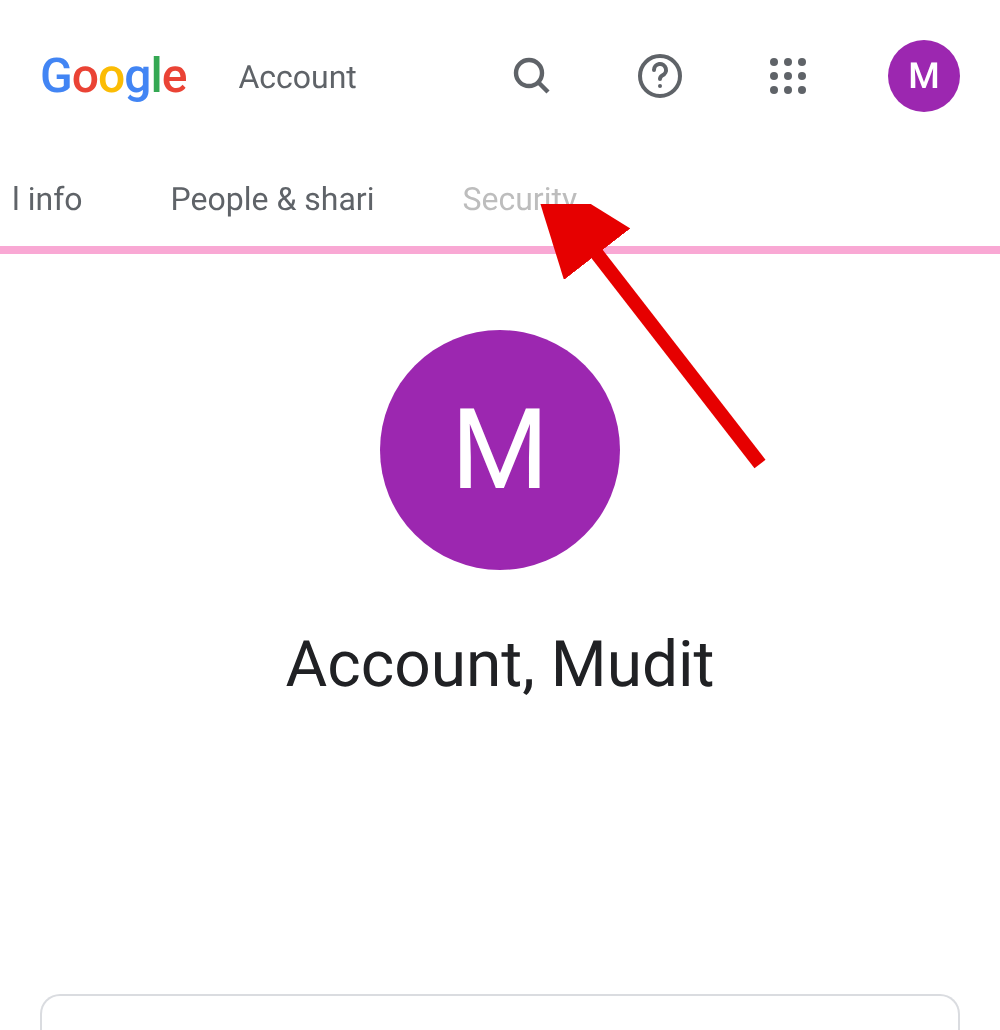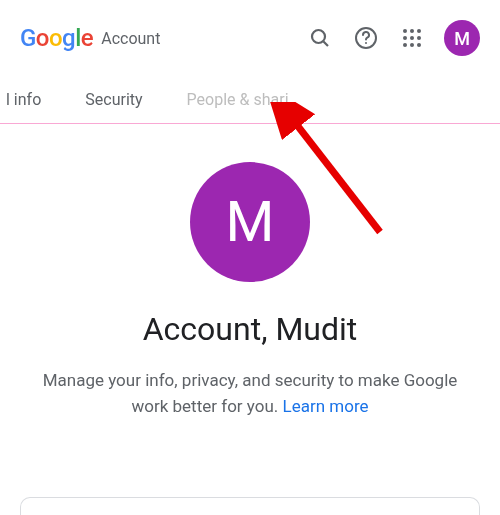--- a/index.html
+++ b/index.html
@@ -8,21 +8,21 @@
       height: 515px;
       font-family: 'Google Sans', Roboto, Arial, sans-serif;
       background: #fff;
       overflow: hidden;
       position: relative;
     }
     .header {
       display: flex;
       align-items: center;
       padding: 18px 20px;
-      gap: 6px;
+      gap: 24px;
     }
     .logo {
       font-size: 24px;
       font-weight: 500;
       letter-spacing: -0.5px;
     }
     .g-blue { color: #4285F4; }
     .g-red { color: #EA4335; }
     .g-yellow { color: #FBBC05; }
     .g-green { color: #34A853; }
@@ -52,21 +52,21 @@
       display: flex;
       align-items: center;
       justify-content: center;
       font-size: 18px;
       font-weight: 500;
       cursor: pointer;
       margin-left: 6px;
     }
     .tabs {
       display: flex;
-      border-bottom: 1px solid #f9a8d4;
+      border-bottom: 4px solid #f9a8d4;
       padding: 0;
       overflow: hidden;
       white-space: nowrap;
     }
     .tab {
       padding: 14px 22px;
       font-size: 16px;
       color: #5f6368;
       cursor: pointer;
       text-align: center;
@@ -159,30 +159,27 @@
       <circle cx="3" cy="17" r="2"></circle>
         <circle cx="10" cy="17" r="2"></circle>
         <circle cx="17" cy="17" r="2"></circle>
     </svg>
   </div>
   <div class="avatar-small">M</div>
 </div>
 
 <div class="tabs">
   <div class="tab">l info</div>
+  <div class="tab">People &amp; shari</div>
   <div class="tab">Security</div>
-  <div class="tab">People &amp; shari</div>
 </div>
 
 <div class="main">
   <div class="avatar-large">M</div>
   <div class="welcome">Account, Mudit</div>
-  <div class="subtext">
-    <span>Manage your info, privacy, and security to make Google work better for you. </span><span class="learn-more">Learn more</span>
-  </div>
 </div>
 
 <div class="card-edge"></div>
 
 <svg class="arrow-overlay" width="140" height="150">
   <defs>
     <marker id="arrowhead" markerWidth="10" markerHeight="10" refX="2" refY="3" orient="auto">
       <polygon points="0 0, 8 3, 0 6" fill="#e60000"></polygon>
     </marker>
   </defs>

